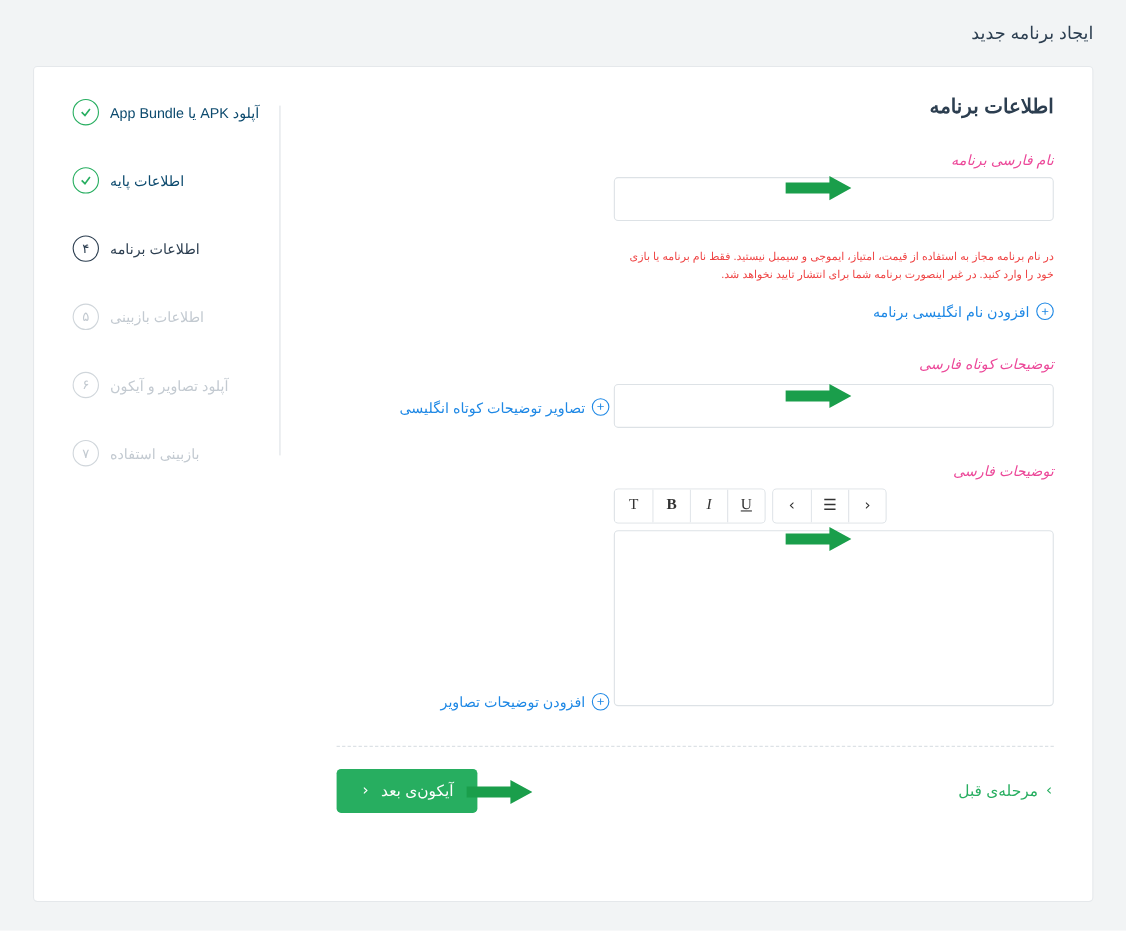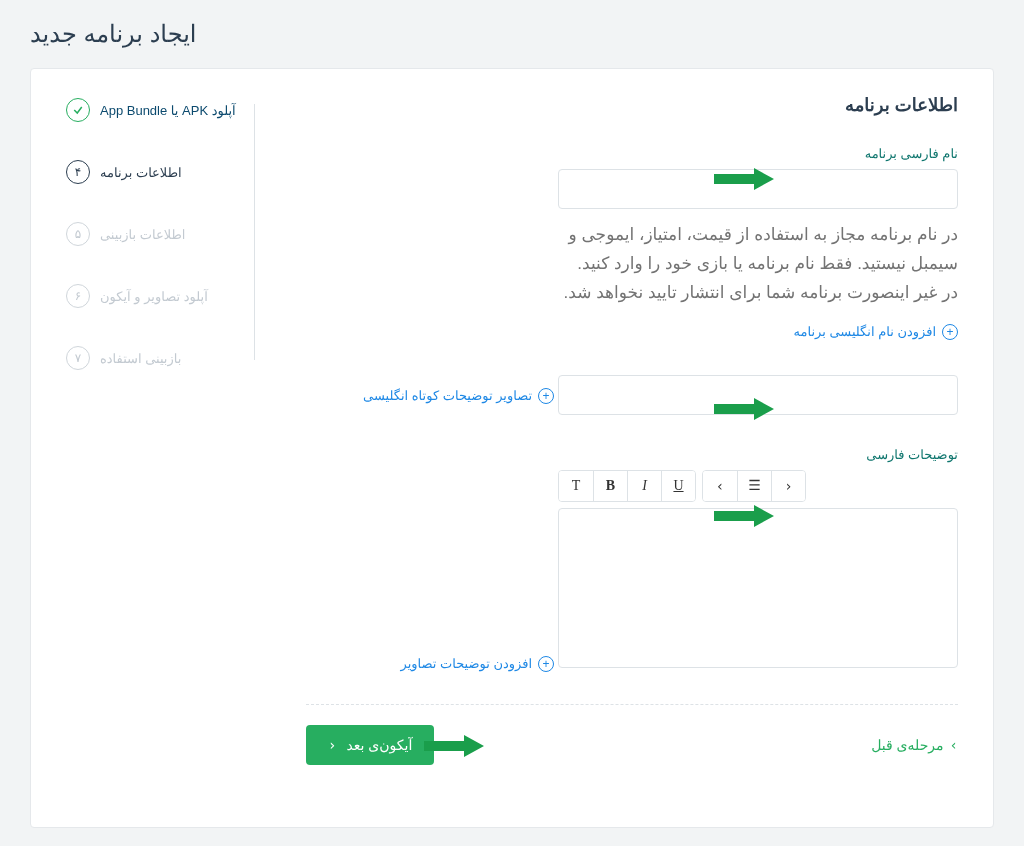--- a/index.html
+++ b/index.html
@@ -9,25 +9,25 @@
     color: #333;
     font-size: 14px;
     width: 1024px;
     height: 846px;
     overflow: hidden;
   }
   .container {
     padding: 20px 30px;
   }
   .page-title {
-    font-size: 24px;
+    font-size: 16px;
     font-weight: 500;
     color: #2c3e50;
     margin-bottom: 20px;
-    text-align: left;
+    text-align: right;
   }
   .card {
     background: #fff;
     border: 1px solid #e5e8eb;
     border-radius: 4px;
     padding: 25px 35px;
     display: flex;
     flex-direction: row;
     gap: 40px;
     min-height: 760px;
@@ -41,39 +41,40 @@
     position: relative;
   }
   .section-title {
     font-size: 18px;
     font-weight: 600;
     color: #2c3e50;
     margin-bottom: 30px;
   }
   .field-label {
     font-size: 13px;
-    color: #0f766e;
+    color: #ec4899;
     margin-bottom: 8px;
     display: block;
+    font-style: italic;
   }
   .text-input {
     width: 100%;
     max-width: 400px;
     height: 40px;
     border: 1px solid #dde2e6;
     border-radius: 4px;
     padding: 0 12px;
     font-family: inherit;
     font-size: 14px;
     background: #fff;
   }
   .helper-text {
-    font-size: 17px;
-    color: #737373;
-    margin-top: 12px;
+    font-size: 10px;
+    color: #ef4444;
+    margin-top: 24px;
     line-height: 1.7;
     max-width: 400px;
   }
   .add-link {
     display: inline-flex;
     align-items: center;
     gap: 6px;
     color: #1e88e5;
     font-size: 13px;
     margin-top: 16px;
@@ -241,20 +242,21 @@
         <div class="add-link">
           <span class="plus-circle">+</span>
           <span>افزودن نام انگلیسی برنامه</span>
         </div>
         <div class="arrow" style="top:20px; left:408px;"><svg viewBox="0 0 60 26">
               <polygon points="60,13 40,2 40,8 0,8 0,18 40,18 40,24" fill="#1a9e4b"></polygon>
             </svg></div>
       </div>
 
       <div class="form-group">
+        <label class="field-label">توضیحات کوتاه فارسی</label>
         <input type="text" class="text-input" style="">
         <div class="add-link">
           <span class="plus-circle">+</span>
           <span>تصاویر توضیحات کوتاه انگلیسی</span>
         </div>
         <div class="arrow" style="top:24px; left:408px;"><svg viewBox="0 0 60 26">
               <polygon points="60,13 40,2 40,8 0,8 0,18 40,18 40,24" fill="#1a9e4b"></polygon>
             </svg></div>
       </div>
 
@@ -311,20 +313,28 @@
     <div class="side-col">
       <ul class="stepper" id="stepper">
           <li class="step done">
             <span class="step-label">آپلود APK یا App Bundle</span>
             <span class="step-circle check-icon">
               <svg viewBox="0 0 16 16" fill="none" stroke="#27ae60" stroke-width="2">
                 <polyline points="3,8 7,12 13,4"></polyline>
               </svg>
             </span>
           </li>
+          <li class="step done">
+            <span class="step-label">اطلاعات پایه</span>
+            <span class="step-circle check-icon">
+              <svg viewBox="0 0 16 16" fill="none" stroke="#27ae60" stroke-width="2">
+                <polyline points="3,8 7,12 13,4"></polyline>
+              </svg>
+            </span>
+          </li>
           <li class="step active">
             <span class="step-label">اطلاعات برنامه</span>
             <span class="step-circle">۴</span>
           </li>
           <li class="step pending">
             <span class="step-label">اطلاعات بازبینی</span>
             <span class="step-circle">۵</span>
           </li>
           <li class="step pending">
             <span class="step-label">آپلود تصاویر و آیکون</span>

